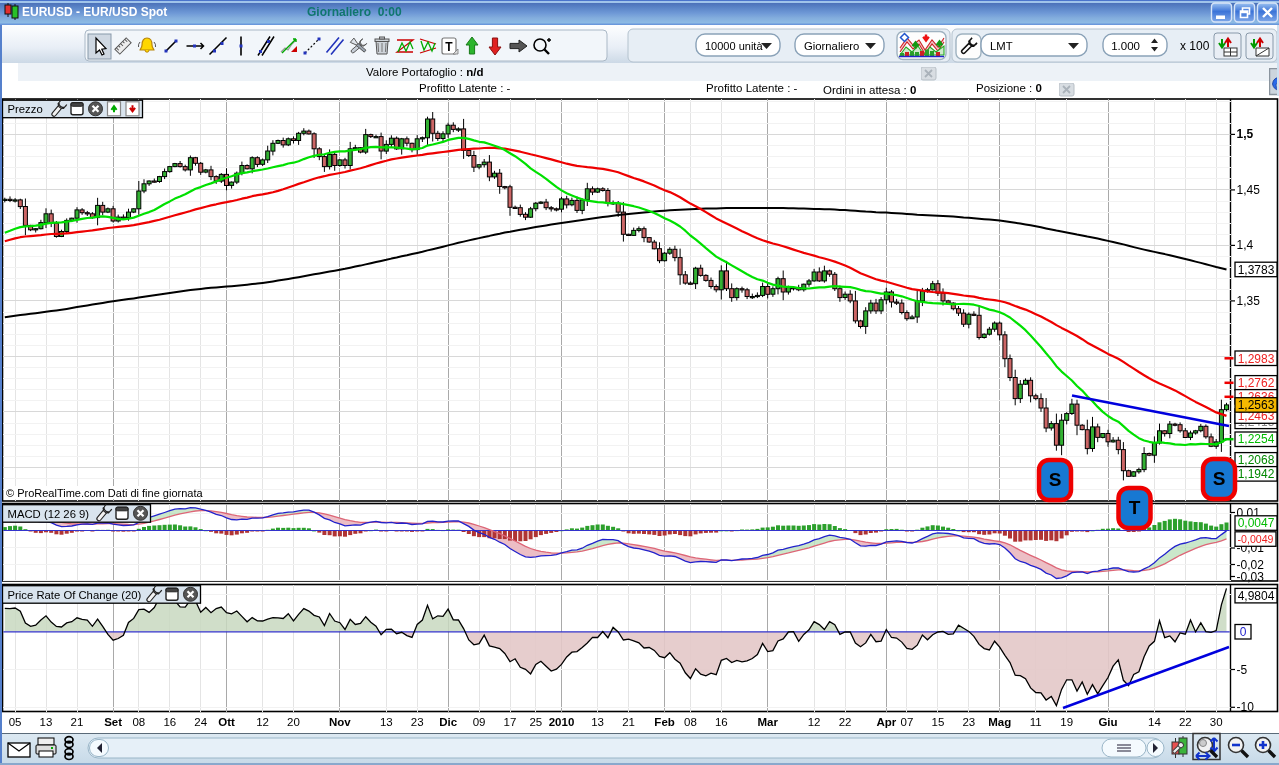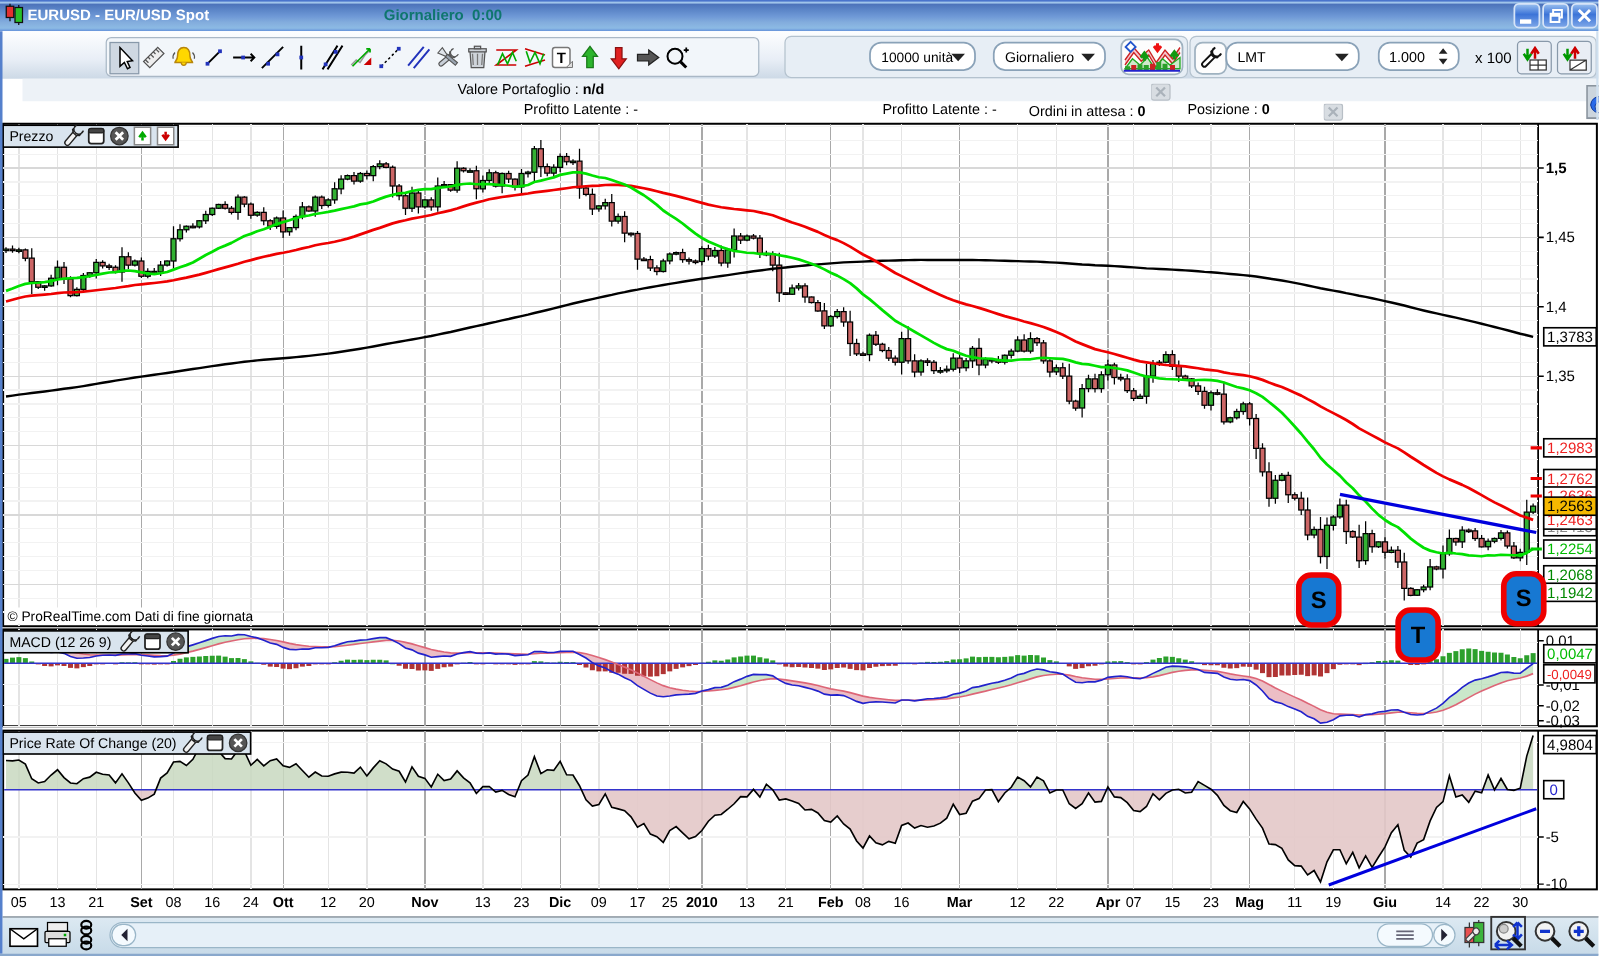--- a/index.html
+++ b/index.html
@@ -224,21 +224,21 @@
 </div>
 <div id="inforow">
 <span class="lbl" style="left:348px;top:3px">Valore Portafoglio : <b>n/d</b></span>
 <span class="lbl" style="left:805px;top:21px">Ordini in attesa : <b>0</b></span>
 <svg width="16" height="14" style="position:absolute;left:903px;top:4px">
         <rect x="0" y="0" width="15" height="13" rx="2" fill="#d8dde2" stroke="#b8bfc6"></rect>
         <path d="M4 3 l7 7 M11 3 l-7 7" stroke="#aab2ba" stroke-width="1.8"></path>
       </svg>
 <span class="lbl" style="left:401px;top:19px">Profitto Latente : -</span>
 <span class="lbl" style="left:688px;top:19px">Profitto Latente : -</span>
-<span class="lbl" style="left:932px;top:19px">Posizione : <b>0</b></span>
+<span class="lbl" style="left:958px;top:19px">Posizione : <b>0</b></span>
 <svg width="16" height="14" style="position:absolute;left:1041px;top:20px">
         <rect x="0" y="0" width="15" height="13" rx="2" fill="#d8dde2" stroke="#b8bfc6"></rect>
         <path d="M4 3 l7 7 M11 3 l-7 7" stroke="#aab2ba" stroke-width="1.8"></path>
       </svg>
 <svg width="30" height="30" style="position:absolute;left:1251px;top:5px">
         <rect x="0.5" y="0.5" width="27" height="26" fill="#ccd5dd" stroke="#8a949e" stroke-width="1.5"></rect>
         <path d="M3.5 16 Q4 9.5 12 8.8 L12 5.5 L20.5 10.8 L12 16.5 L12 13.2 Q8 13.3 7 16.8 Q6.3 19.8 10 22.3 Q4.5 21.5 3.5 16 Z" fill="#2a6ae8" stroke="#113a99" stroke-width="0.8"></path>
         <path d="M23.5 4.5 v5 m0 0 h2.5 l-4 4.5 l-4 -4.5 h2.5 v0" fill="none"></path>
         <path d="M21 9 h5 l-2.5 4 Z M22.3 4.5 h2.4 v5 h-2.4 Z" fill="#e81818"></path>
         <path d="M21 19.5 h5 l-2.5 -4.5 Z M22.3 19.5 h2.4 v5 h-2.4 Z" fill="#13a713"></path>

